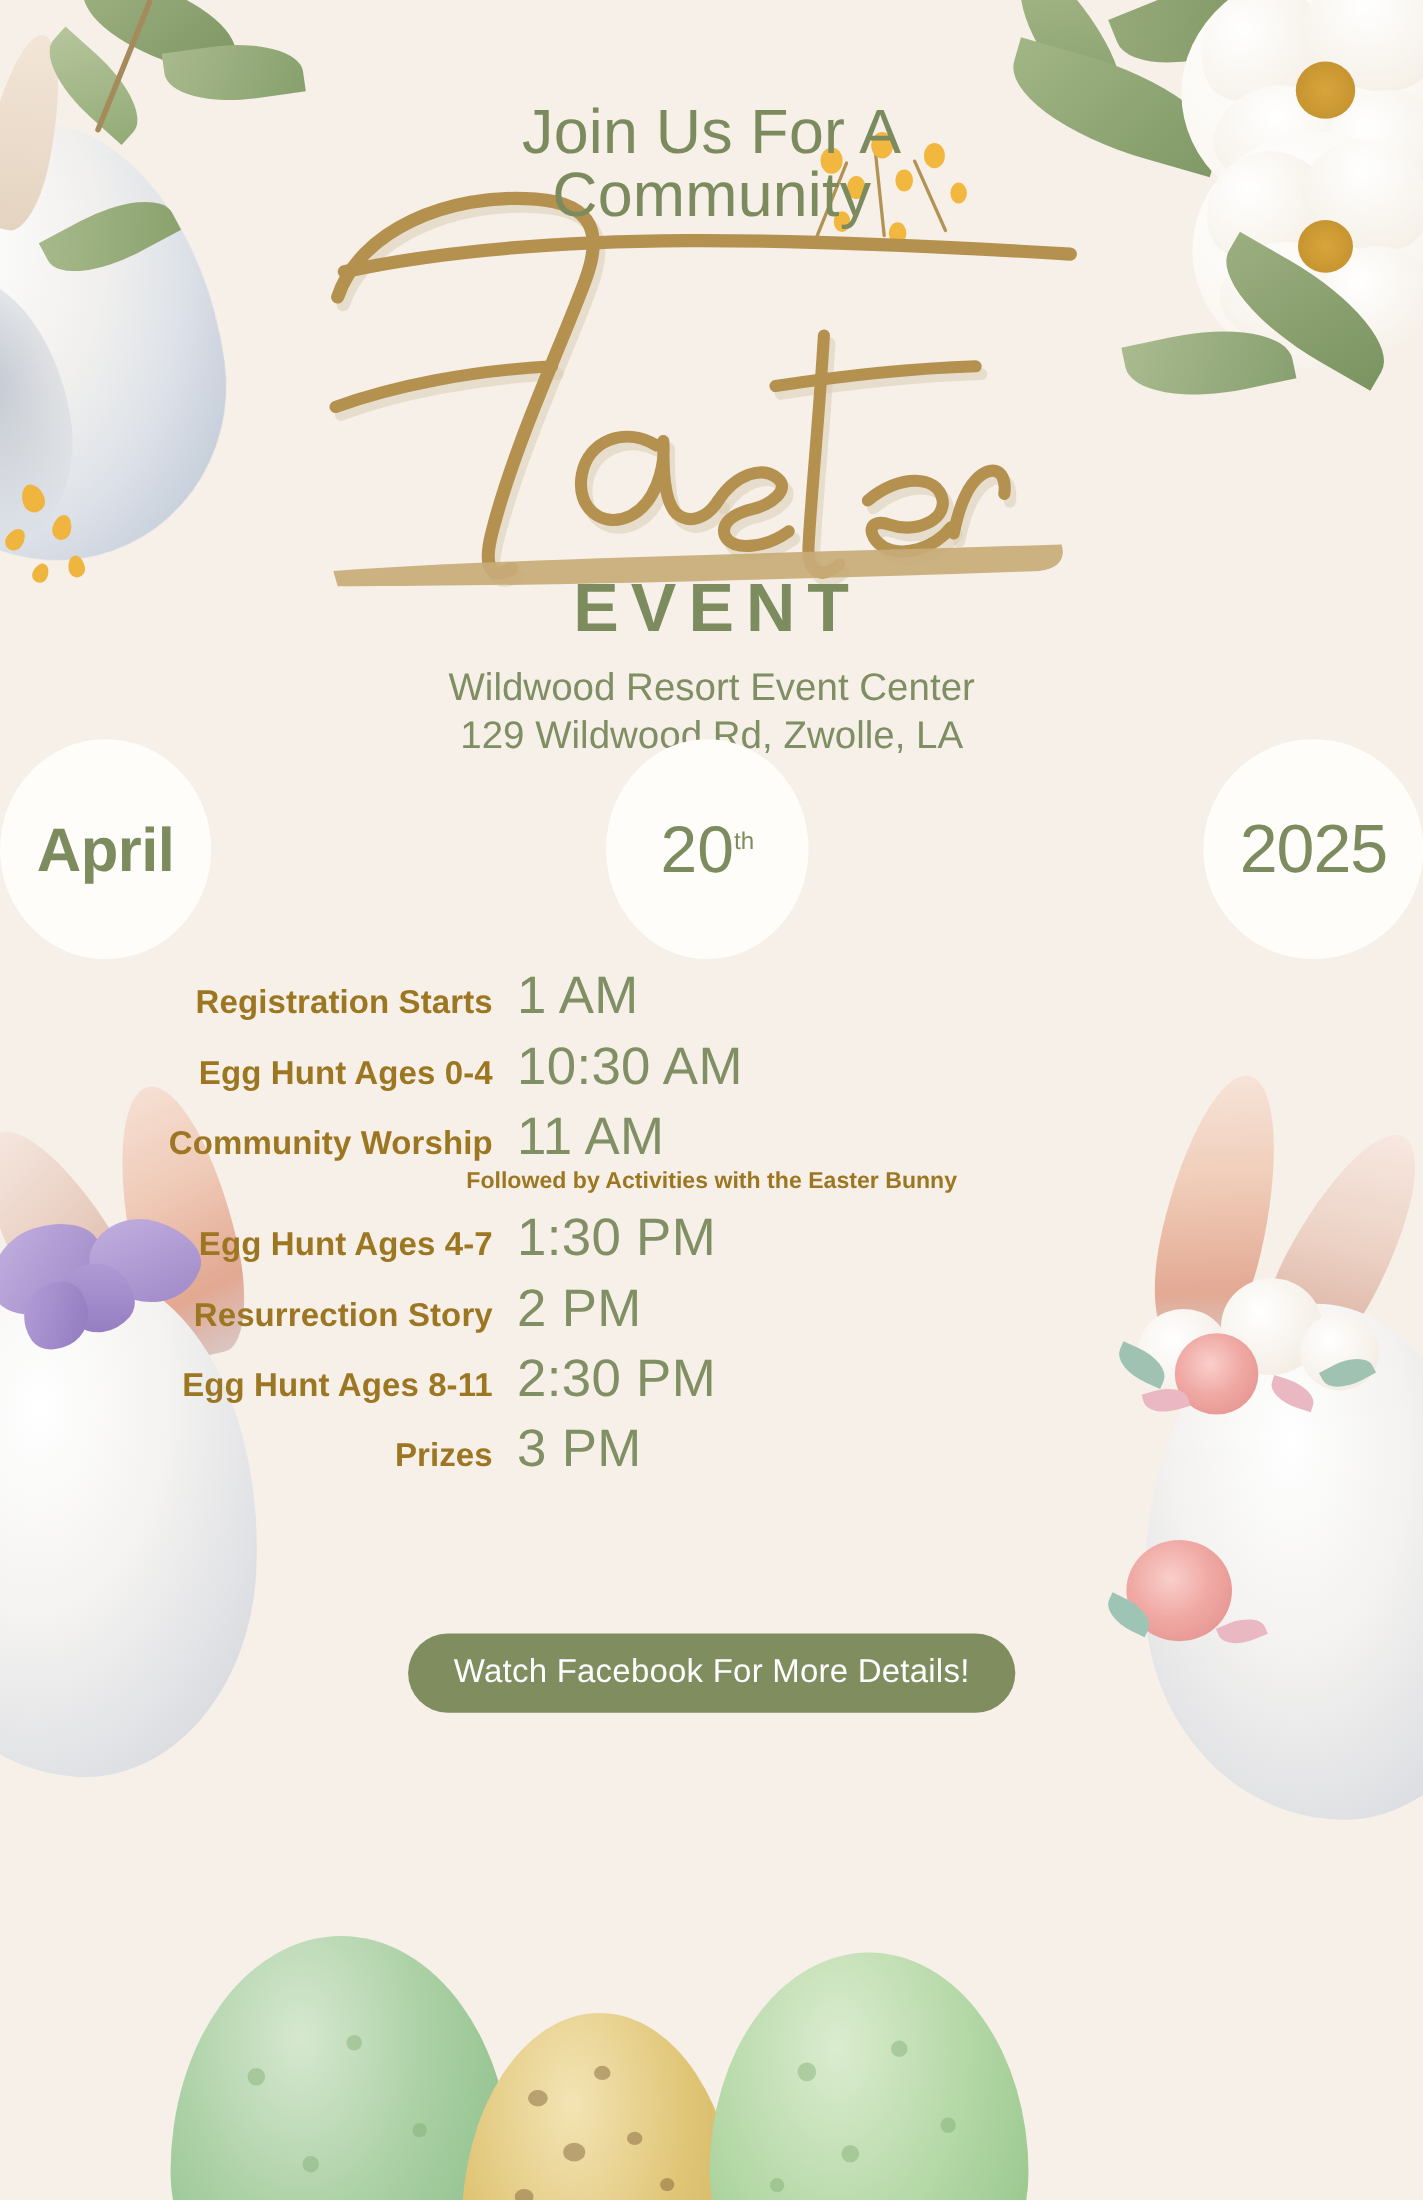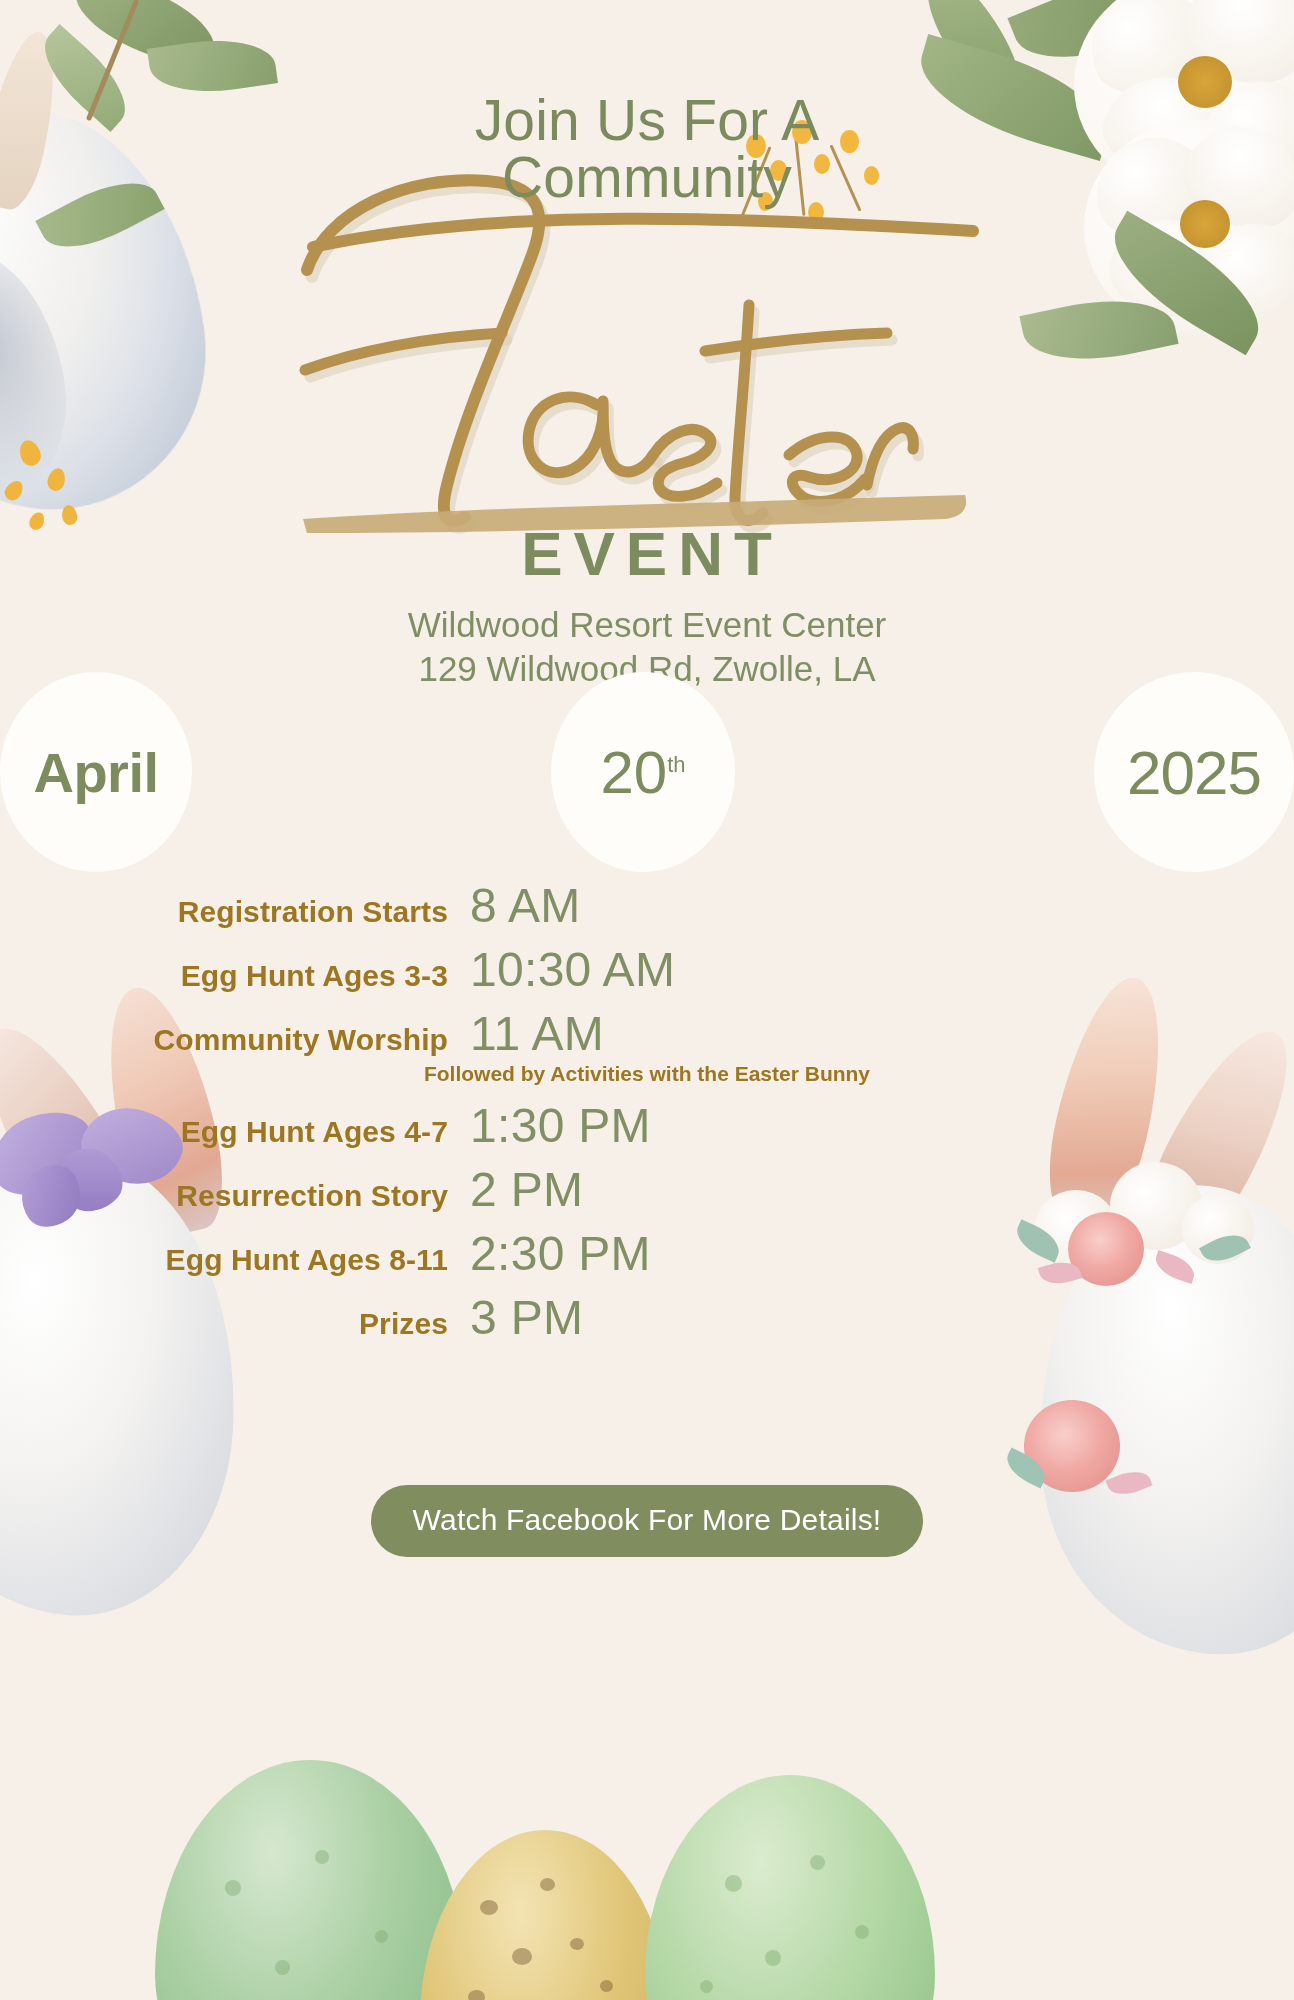--- a/index.html
+++ b/index.html
@@ -413,25 +413,25 @@
       </div>
       <div class="dcirc dc-year">
         <span class="t">2025</span>
       </div>
     </div>
 
     <div class="sched">
 
       <div class="srow">
         <div class="slabel">Registration Starts</div>
-        <div class="stime">8 AM</div>
-      </div>
-
-      <div class="srow">
-        <div class="slabel">Egg Hunt Ages 3-3</div>
+        <div class="stime">1 AM</div>
+      </div>
+
+      <div class="srow">
+        <div class="slabel">Egg Hunt Ages 0-4</div>
         <div class="stime">10:30 AM</div>
       </div>
 
       <div class="srow">
         <div class="slabel">Community Worship</div>
         <div class="stime">11 AM</div>
       </div>
 
       <div class="snote">Followed by Activities with the Easter Bunny</div>
 

